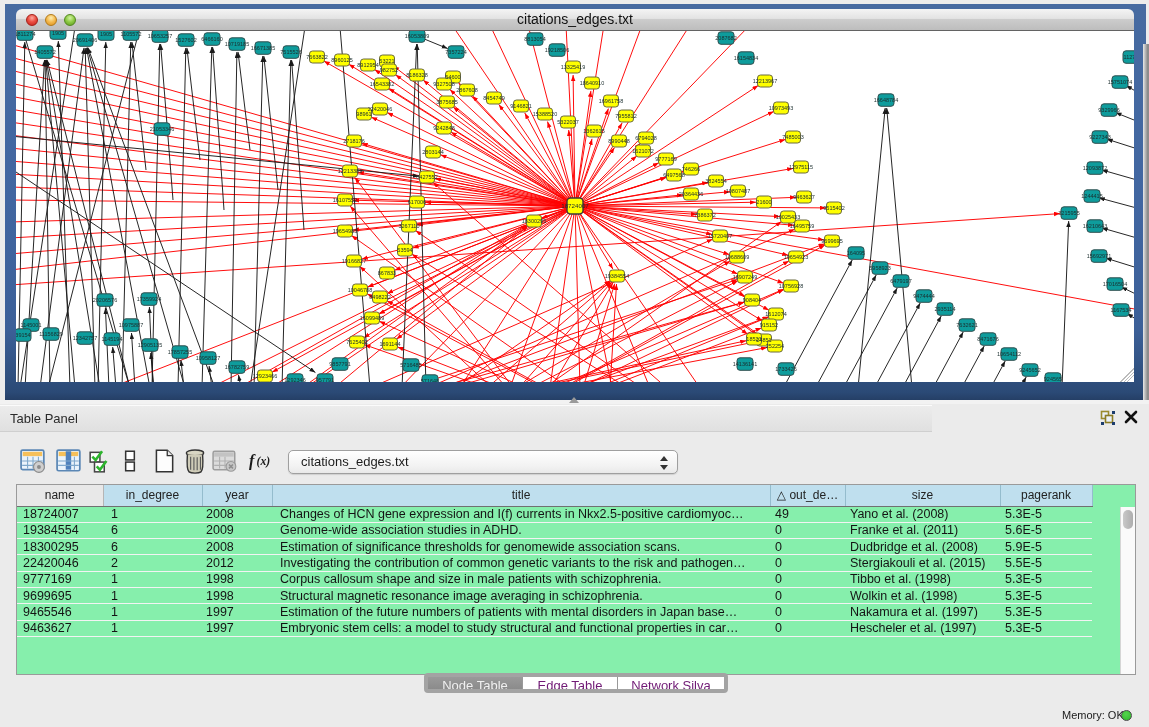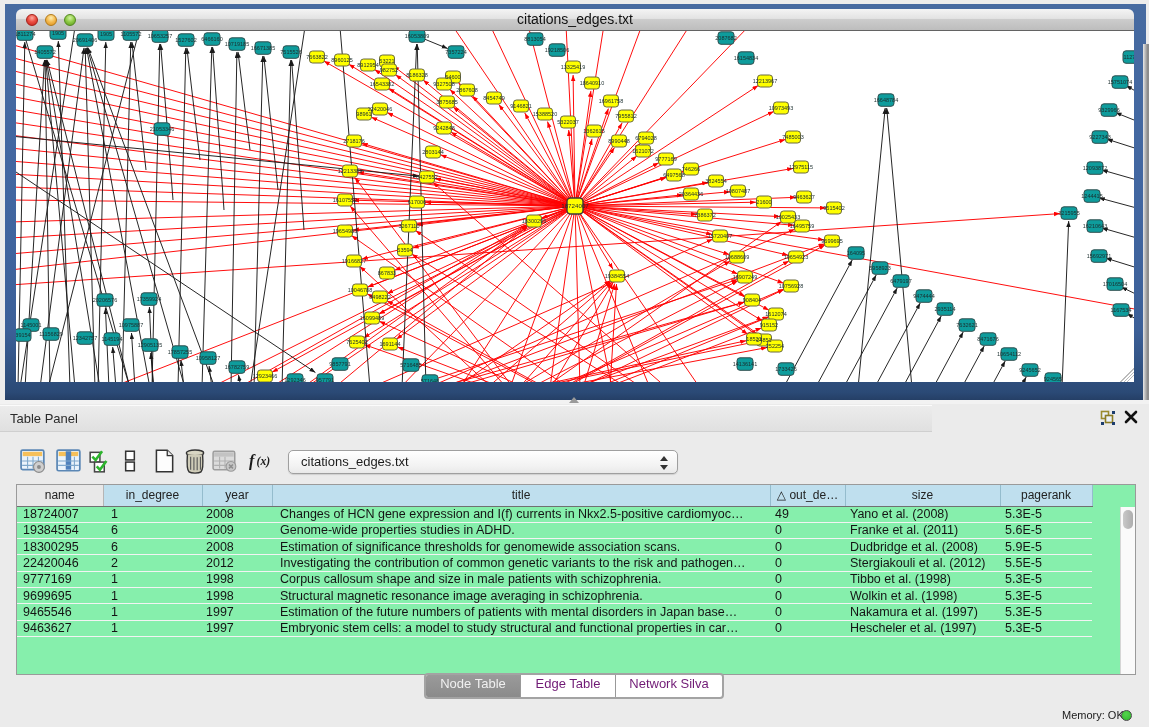--- a/index.html
+++ b/index.html
@@ -21,21 +21,21 @@
 #dd svg{position:absolute;right:8px;top:4px}
 #twrap{position:absolute;left:16px;top:484px;width:1120px;height:191px;background:#86efac;border:1px solid #9a9a9a;overflow:hidden}
 table{border-collapse:collapse;table-layout:fixed;width:1075px;font-size:12px;color:#111}
 th{height:21px;background:#bfdfee;border-right:1px solid #94bccd;border-bottom:1px solid #707070;font-weight:normal;font-size:12px;color:#222;text-align:center;overflow:hidden;white-space:nowrap}
 th.c1{background:#e8e8e8;border-right:1px solid #b5b5b5}
 td{height:16.3px;padding:0 0 0 5px;border-bottom:1px solid #f3f3f3;overflow:hidden;white-space:nowrap;font-size:12.5px;color:#141414}
 td.c1{padding-left:6px}td.c2{padding-left:8px}td.c3{padding-left:4px}td.c4{padding-left:8px}
 .w1{width:86px}.w2{width:99px}.w3{width:70px}.w4{width:498px}.w5{width:75px}.w6{width:155px}.w7{width:92px}
 #vsb{position:absolute;left:1103px;top:22px;width:15px;height:168px;background:#fafafa;border-left:1px solid #d5d5d5}
 #vsbth{position:absolute;left:2px;top:3px;width:10px;height:19px;background:linear-gradient(90deg,#c9c9c9,#adadad);border-radius:5px}
-#tabs{position:absolute;left:424px;top:673px;height:26px;border:2px solid #a3a3a3;border-radius:4px;background:#fff;display:flex;overflow:hidden;font-size:13px;line-height:18px}
+#tabs{position:absolute;left:424px;top:673px;height:20px;border:4px solid #a3a3a3;border-radius:4px;background:#fff;display:flex;overflow:hidden;font-size:13px;line-height:18px}
 #tabs .seg{padding:0;text-align:center;color:#701a75}
 #tabs .sel{background:linear-gradient(180deg,#9a9a9a,#8b8b8b);color:#f0f0f0}
 #tabs .seg+.seg{border-left:1px solid #999}
 #mem{position:absolute;left:1062px;top:709px;font-size:11px;color:#1a1a1a}
 #memdot{position:absolute;left:1121px;top:710px;width:11px;height:11px;border-radius:50%;background:radial-gradient(circle at 45% 35%,#55d44e,#2fb82a);border:1px solid #4a4a4a}
 </style></head>
 <body>
 <div id="net">
   <div id="win">
     <div id="titlebar"><div class="tl" id="tl-r"></div><div class="tl" id="tl-y"></div><div class="tl" id="tl-g"></div>citations_edges.txt</div>
@@ -602,41 +602,41 @@
           <td class="c3">2008</td>
           <td class="c4">Changes of HCN gene expression and I(f) currents in Nkx2.5‑positive cardiomyoc…</td>
           <td class="c5">49</td>
           <td class="c6">Yano et al. (2008)</td>
           <td class="c7">5.3E-5</td>
         </tr>
         <tr>
           <td class="c1">19384554</td>
           <td class="c2">6</td>
           <td class="c3">2009</td>
-          <td class="c4">Genome‑wide properties studies in ADHD.</td>
+          <td class="c4">Genome‑wide association studies in ADHD.</td>
           <td class="c5">0</td>
           <td class="c6">Franke et al. (2011)</td>
           <td class="c7">5.6E-5</td>
         </tr>
         <tr>
           <td class="c1">18300295</td>
           <td class="c2">6</td>
           <td class="c3">2008</td>
           <td class="c4">Estimation of significance thresholds for genomewide association scans.</td>
           <td class="c5">0</td>
           <td class="c6">Dudbridge et al. (2008)</td>
           <td class="c7">5.9E-5</td>
         </tr>
         <tr>
           <td class="c1">22420046</td>
           <td class="c2">2</td>
           <td class="c3">2012</td>
           <td class="c4">Investigating the contribution of common genetic variants to the risk and pathogen…</td>
           <td class="c5">0</td>
-          <td class="c6">Stergiakouli et al. (2012)</td>
+          <td class="c6">Stergiakouli et al. (2015)</td>
           <td class="c7">5.5E-5</td>
         </tr>
         <tr>
           <td class="c1">9777169</td>
           <td class="c2">1</td>
           <td class="c3">1998</td>
           <td class="c4">Corpus callosum shape and size in male patients with schizophrenia.</td>
           <td class="c5">0</td>
           <td class="c6">Tibbo et al. (1998)</td>
           <td class="c7">5.3E-5</td>

